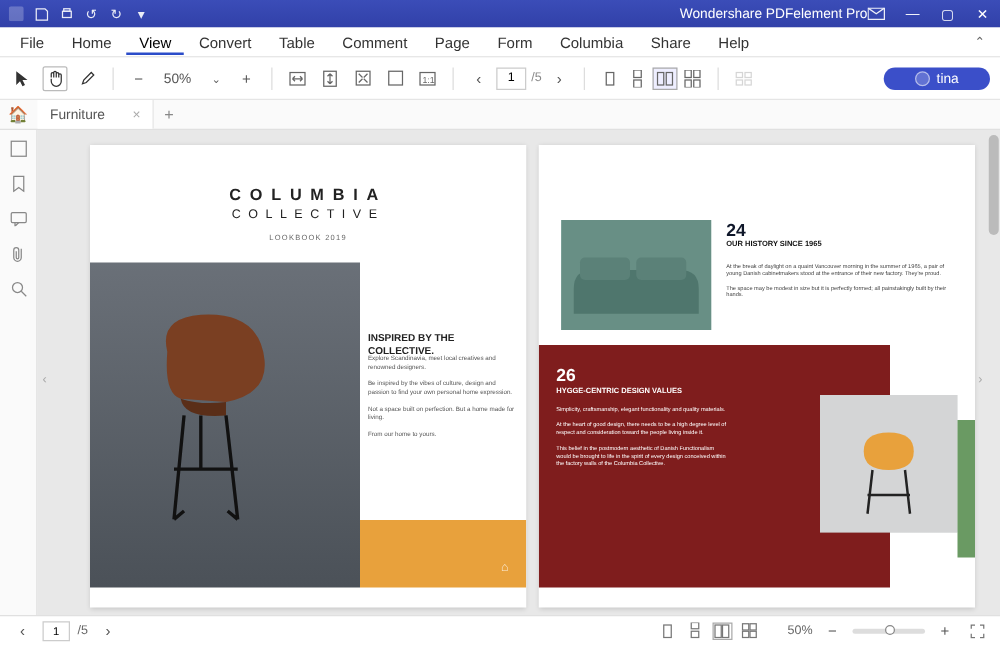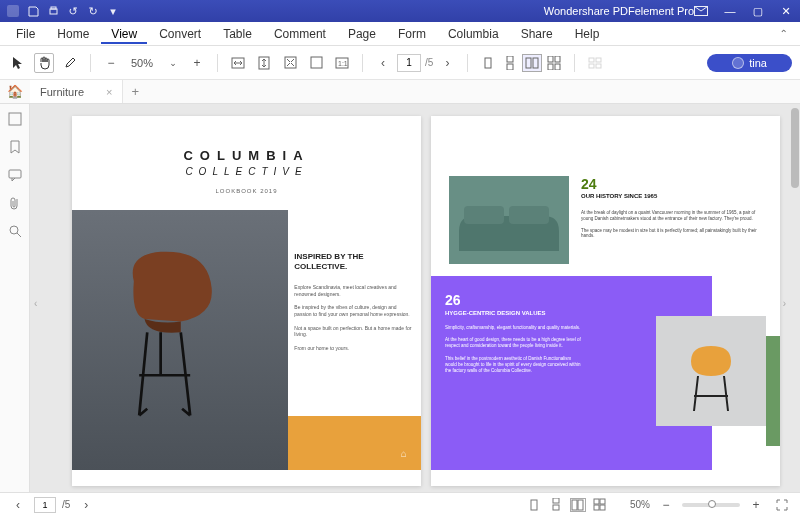--- a/index.html
+++ b/index.html
@@ -50,35 +50,35 @@
 .scrollbar-v { position: absolute; right: 1px; top: 4px; bottom: 4px; width: 8px; }
 .scrollbar-v .thumb { position: absolute; top: 0; width: 8px; height: 80px; background: #bbb; border-radius: 4px; }
 .canvas-nav { position: absolute; top: 50%; font-size: 10px; color: #aaa; cursor: pointer; }
 .canvas-nav.left { left: 4px; } .canvas-nav.right { right: 14px; }
 
 .pages { position: absolute; left: 42px; top: 12px; right: 20px; bottom: 6px; display: flex; gap: 10px; }
 .page { background: #fff; flex: 1; box-shadow: 0 1px 4px rgba(0,0,0,0.15); position: relative; overflow: hidden; }
 
 
 .p1-title { position: absolute; top: 32px; left: 0; right: 0; text-align: center; letter-spacing: 7px; font-size: 13px; font-weight: 600; color: #222; }
-.p1-sub { position: absolute; top: 50px; left: 0; right: 0; text-align: center; letter-spacing: 6px; font-size: 10px; color: #222; font-style: italic; }
+.p1-sub { position: absolute; top: 50px; left: 0; right: 0; text-align: center; letter-spacing: 6px; font-size: 10px; color: #222; }
 .p1-look { position: absolute; top: 72px; left: 0; right: 0; text-align: center; font-size: 6px; letter-spacing: 1px; color: #666; }
 .p1-img { position: absolute; left: 0; top: 94px; width: 62%; bottom: 16px; background: linear-gradient(#6a7078,#4b5158); }
 .chair { position: absolute; left: 16%; top: 8%; width: 62%; height: 80%; }
 .p1-accent { position: absolute; right: 0; bottom: 16px; width: 38%; height: 54px; background: #e8a13c; }
-.p1-head { position: absolute; right: 8px; top: 136px; width: 34%; font-size: 8px; font-weight: 700; color: #222; line-height: 1.25; }
+.p1-head { position: absolute; right: 8px; top: 150px; width: 34%; font-size: 8px; font-weight: 700; color: #222; line-height: 1.25; }
 .p1-body { position: absolute; right: 8px; top: 168px; width: 34%; font-size: 5px; color: #555; line-height: 1.35; }
 
 
 .p2-title { position: absolute; top: 28px; left: 18px; font-size: 14px; font-weight: 700; color: #111; }
 .p2-img1 { position: absolute; left: 18px; top: 60px; width: 120px; height: 88px; background: linear-gradient(#7aa69b, #5f8e84); }
-.p2-num1 { position: absolute; left: 150px; top: 60px; font-size: 14px; font-weight: 700; color: #4d7c0f; text-align: center; }
+.p2-num1 { position: absolute; left: 150px; top: 60px; font-size: 14px; font-weight: 700; color: #0f172a; text-align: center; }
 .p2-h1 { position: absolute; left: 150px; top: 77px; font-size: 6px; font-weight: 700; color: #111; line-height:1.2; }
 .p2-b1 { position: absolute; left: 150px; top: 94px; right: 14px; font-size: 4.5px; color: #444; line-height:1.3; }
-.p2-block { position: absolute; left: 0; top: 160px; right: 68px; bottom: 16px; background: #8b5cf6; padding: 16px 14px; }
+.p2-block { position: absolute; left: 0; top: 160px; right: 68px; bottom: 16px; background: #7f1d1d; padding: 16px 14px; }
 .p2-num2 { font-size: 14px; font-weight: 700; color: #fff; }
 .p2-h2 { font-size: 6px; font-weight: 700; color: #fff; line-height:1.2; margin-top:2px; }
 .p2-b2 { font-size: 4.5px; color: #fff; margin-top: 8px; line-height:1.35; width: 55%; }
 .p2-img2 { position: absolute; right: 14px; top: 200px; width: 110px; height: 110px; background: linear-gradient(#d9dadb, #c7c8c9); }
 .p2-green { position: absolute; right: 0; top: 220px; width: 14px; height: 110px; background: #6a9a63; }
 
 
 .statusbar { height: 24px; background: #fff; border-top: 1px solid #e0e0e0; display: flex; align-items: center; padding: 0 8px; gap: 6px; font-size: 10px; color: #666; }
 .statusbar .spacer { flex: 1; }
 .sb-input { width: 22px; height: 16px; border: 1px solid #ccc; text-align: center; font-size: 9px; }

